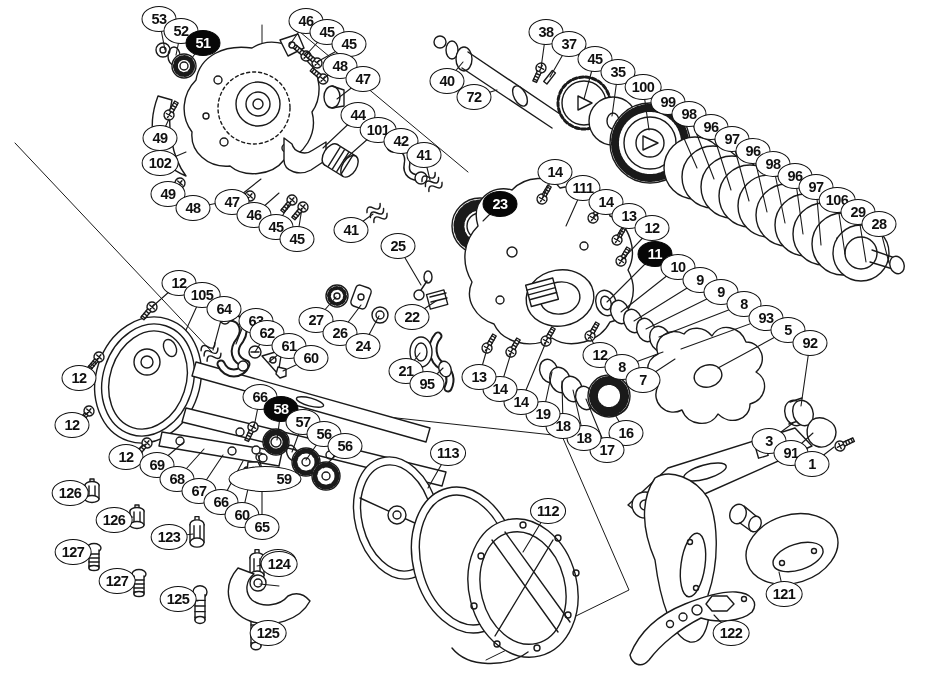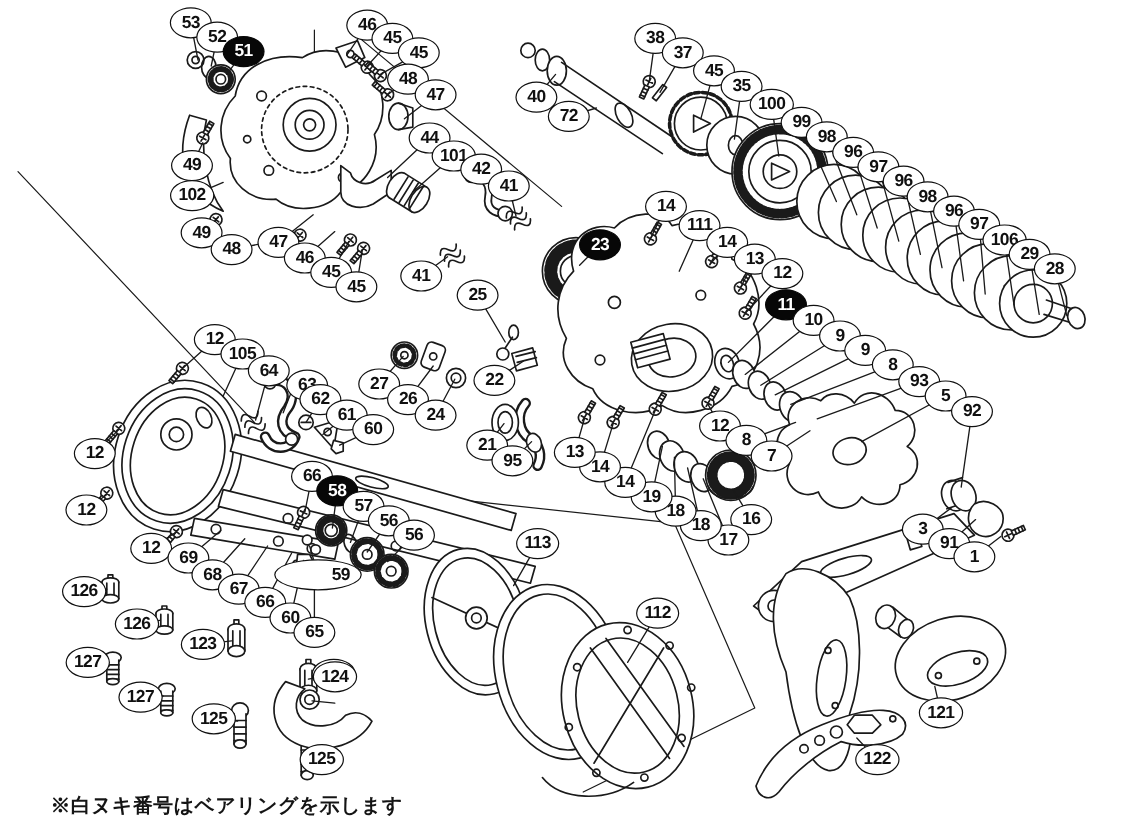--- a/index.html
+++ b/index.html
@@ -615,14 +615,13 @@
       <div class="callout" style="left: 73px; top: 552px;">127</div>
       <div class="callout" style="left: 117px; top: 581px;">127</div>
       <div class="callout" style="left: 178px; top: 599px;">125</div>
       <div class="callout" style="left: 278px; top: 562px;">123</div>
       <div class="callout" style="left: 279px; top: 564px;">124</div>
       <div class="callout" style="left: 268px; top: 633px;">125</div>
       <div class="callout" style="left: 784px; top: 594px;">121</div>
       <div class="callout" style="left: 731px; top: 633px;">122</div>
     </div>
 
-  <div class="note">※白ヌキ番号はベアリングを示します</div>
 </div>
 
 </body></html>

